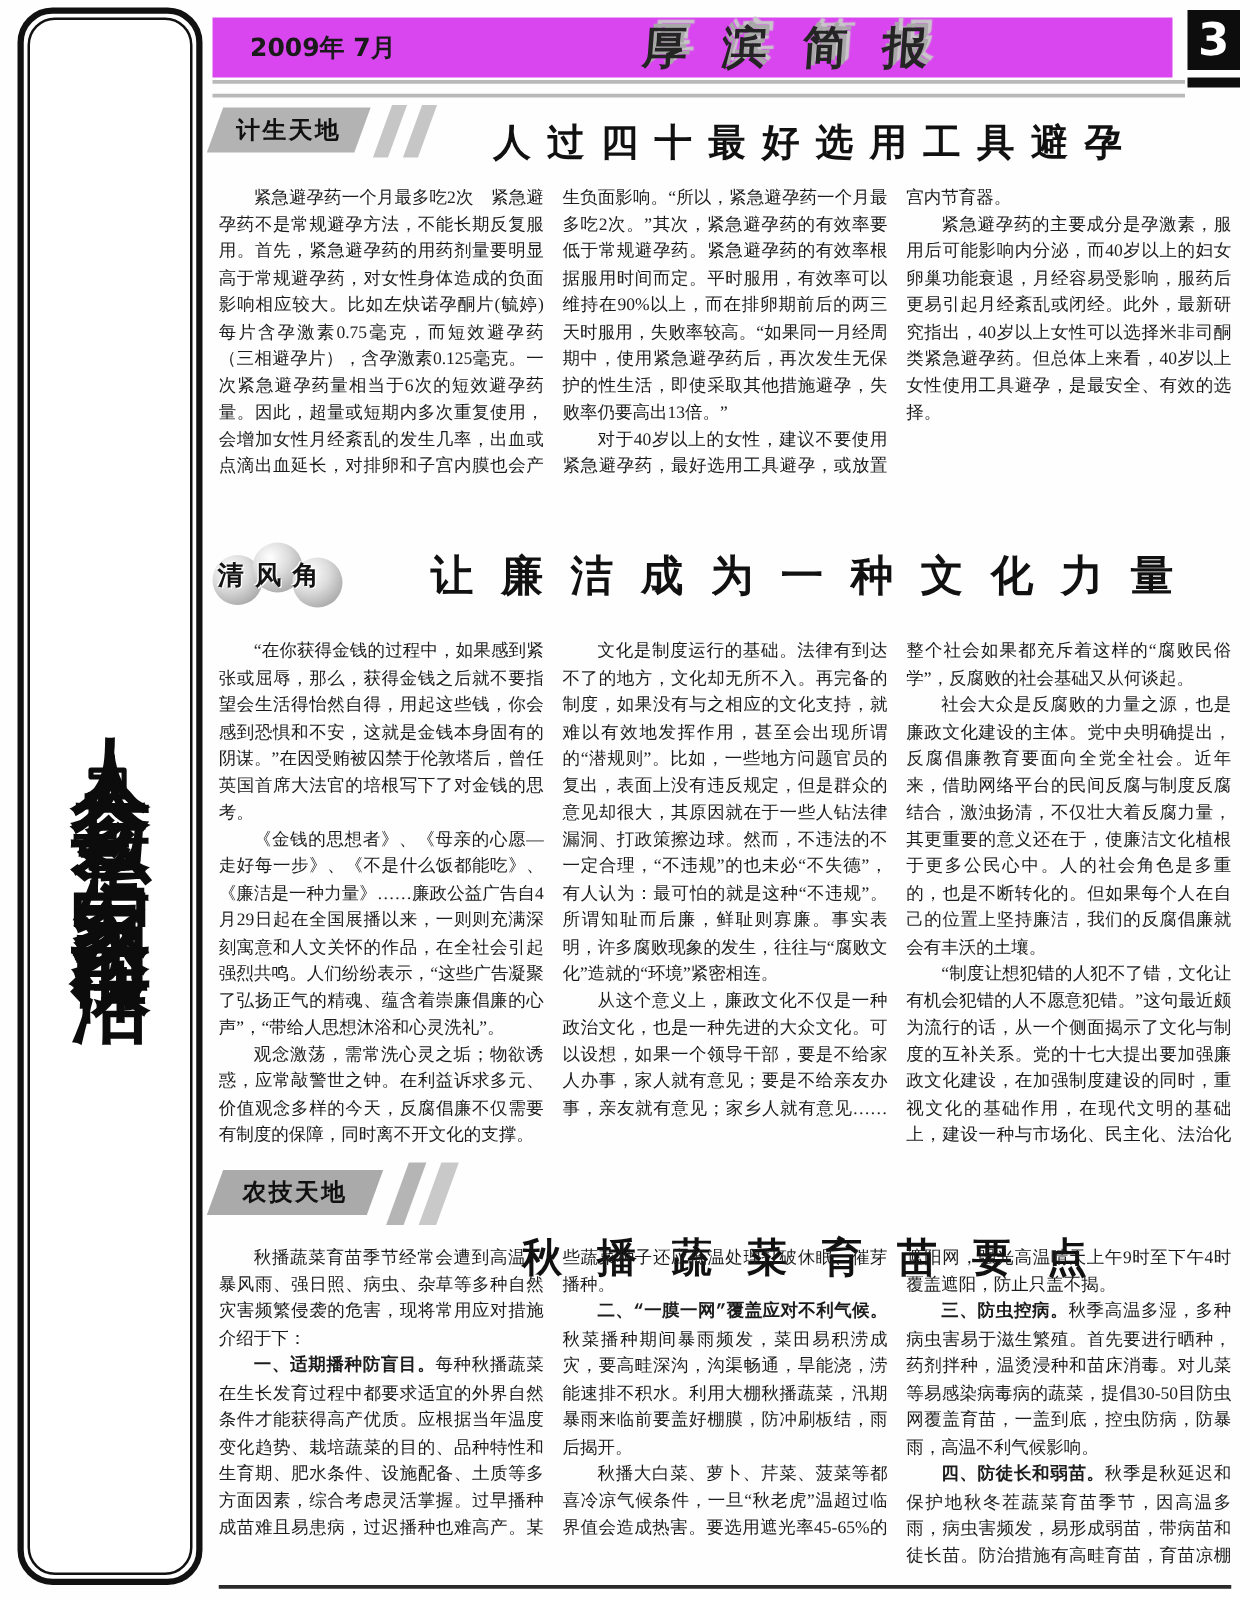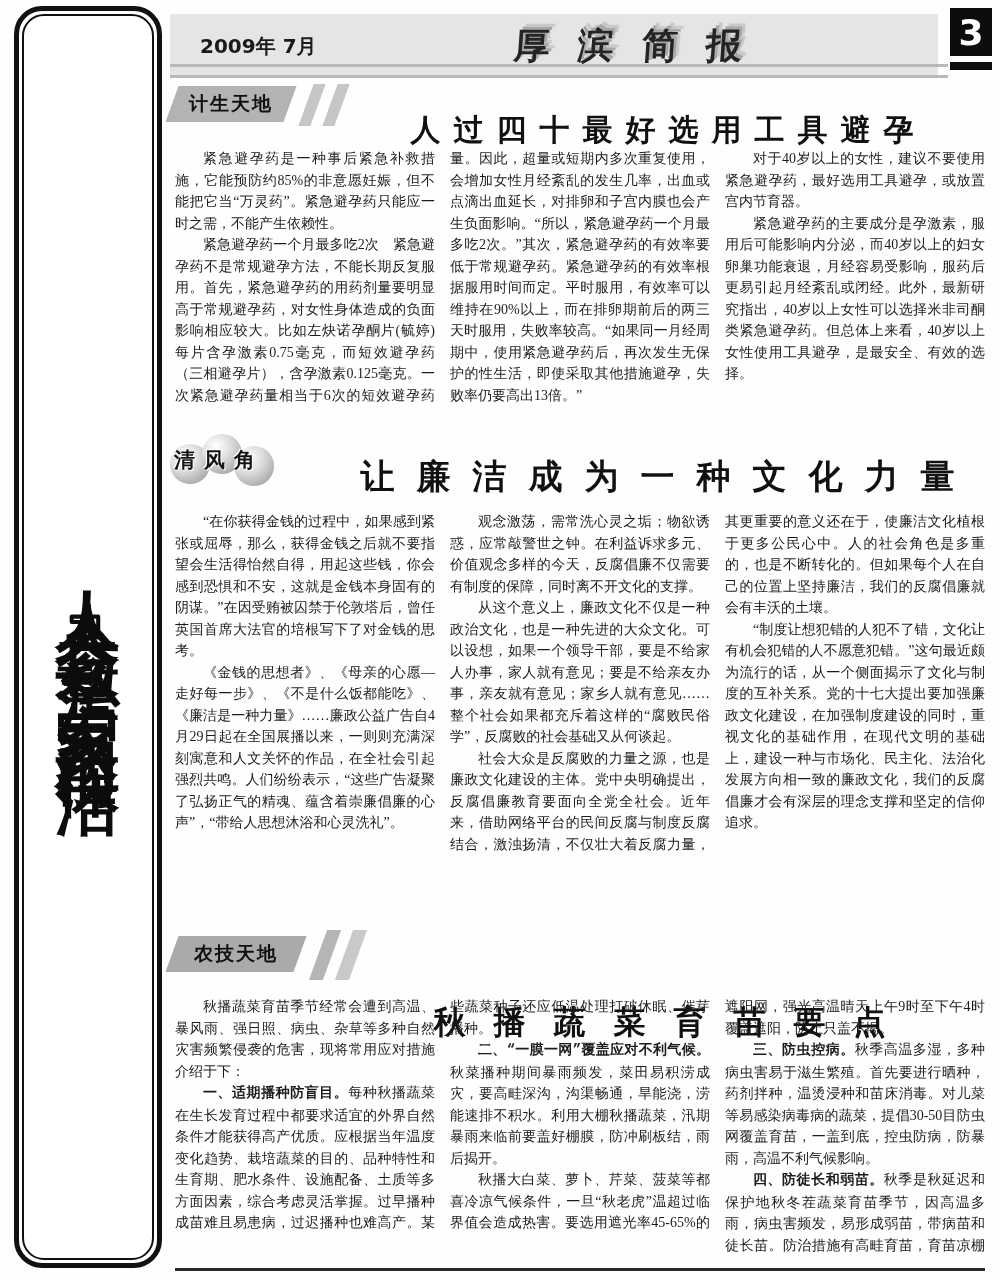--- a/index.html
+++ b/index.html
@@ -9,21 +9,21 @@
   
   .banner{position:absolute;left:14px;top:6px;width:138px;height:1252px;
           border:5px solid #111;border-radius:28px;background:#fff;}
   .banner-inner{position:absolute;left:3px;top:3px;right:3px;bottom:3px;
           border:2px solid #111;border-radius:22px;display:flex;align-items:center;justify-content:center;}
   .banner-text{writing-mode:vertical-rl;text-orientation:upright;
           font-family:"DejaVu Serif","Liberation Serif",serif;font-weight:bold;
           font-size:64px;letter-spacing:14px;line-height:120px;color:#0c0c0c;}
 
   
-  .header-bar{position:absolute;left:170px;top:14px;width:768px;height:64px;background:#e5e5e5;
+  .header-bar{position:absolute;left:170px;top:14px;width:768px;height:48px;background:#d946ef;
           display:flex;align-items:center;}
   .issue-date{font-family:"DejaVu Sans","Liberation Sans",sans-serif;font-weight:bold;
           font-size:20px;margin-left:30px;color:#1a1a1a;white-space:nowrap;}
   .masthead-title{flex:1;text-align:center;font-family:"DejaVu Serif","Liberation Serif",serif;
           font-weight:900;font-size:36px;letter-spacing:28px;color:#242424;
           text-shadow:3px -3px 0 #a8a8a8,6px -6px 1px #c8c8c8;transform:skewX(-4deg);
           margin-right:-28px;}
   .rule-double{position:absolute;left:170px;top:64px;width:778px;height:8px;
           border-top:3px solid #b9b9b9;border-bottom:3px solid #b9b9b9;}
   .page-num{position:absolute;left:950px;top:8px;width:42px;height:48px;background:#0d0d0d;
@@ -42,21 +42,21 @@
   .qfj .c{position:absolute;width:40px;height:40px;border-radius:50%;
           background:radial-gradient(circle at 35% 30%,#ffffff 0%,#dcdcdc 40%,#8f8f8f 100%);}
   .qfj .c1{left:0;top:16px;}
   .qfj .c2{left:32px;top:6px;}
   .qfj .c3{left:64px;top:18px;}
   .qfj-text{position:absolute;left:4px;top:18px;width:104px;
           font-family:"DejaVu Serif","Liberation Serif",serif;font-weight:700;font-size:21px;
           letter-spacing:9px;color:#141414;text-shadow:1px 1px 0 #fff,-1px -1px 0 #fff;}
 
   
-  .head{position:absolute;margin:16px;text-align:center;color:#111;font-weight:900;white-space:nowrap;}
+  .head{position:absolute;margin:0;text-align:center;color:#111;font-weight:900;white-space:nowrap;}
   .head.sans{font-family:"DejaVu Sans","Liberation Sans",sans-serif;}
   .head.serif{font-family:"DejaVu Serif","Liberation Serif",serif;}
   .h1{left:320px;width:665px;top:94px;font-size:30px;letter-spacing:13px;}
   .h2{left:320px;width:665px;top:438px;font-size:34px;letter-spacing:22px;}
   .h3{left:330px;width:655px;top:985px;font-size:32px;letter-spacing:28px;}
 
   
   .body{position:absolute;left:175px;width:810px;column-count:3;column-gap:15px;
           font-size:14px;line-height:21.5px;text-align:justify;color:#1c1c1c;overflow:hidden;}
   .body p{margin:0;text-indent:2em;}
@@ -89,39 +89,39 @@
   </header>
 
   <section>
     <div class="tag" style="left:172px;top:86px;width:118px;height:36px;">
       <span>计生天地</span>
     </div>
     <i class="stripe" style="left:306px;top:84px;width:12px;height:42px;"></i>
     <i class="stripe" style="left:330px;top:84px;width:12px;height:42px;"></i>
     <h1 class="head sans h1">人过四十最好选用工具避孕</h1>
     <div class="body b1">
-        <p>紧急避孕药是一种事后紧急补救措施，它能预防约85%的非意愿妊娠，但不能把它当“万灵药”。紧急避孕药只能应一时之需，不能产生依赖性。</p>
         <p>紧急避孕药一个月最多吃2次　紧急避孕药不是常规避孕方法，不能长期反复服用。首先，紧急避孕药的用药剂量要明显高于常规避孕药，对女性身体造成的负面影响相应较大。比如左炔诺孕酮片(毓婷)每片含孕激素0.75毫克，而短效避孕药（三相避孕片），含孕激素0.125毫克。一次紧急避孕药量相当于6次的短效避孕药量。因此，超量或短期内多次重复使用，会增加女性月经紊乱的发生几率，出血或点滴出血延长，对排卵和子宫内膜也会产生负面影响。“所以，紧急避孕药一个月最多吃2次。”其次，紧急避孕药的有效率要低于常规避孕药。紧急避孕药的有效率根据服用时间而定。平时服用，有效率可以维持在90%以上，而在排卵期前后的两三天时服用，失败率较高。“如果同一月经周期中，使用紧急避孕药后，再次发生无保护的性生活，即使采取其他措施避孕，失败率仍要高出13倍。”</p>
         <p>对于40岁以上的女性，建议不要使用紧急避孕药，最好选用工具避孕，或放置宫内节育器。</p>
         <p>紧急避孕药的主要成分是孕激素，服用后可能影响内分泌，而40岁以上的妇女卵巢功能衰退，月经容易受影响，服药后更易引起月经紊乱或闭经。此外，最新研究指出，40岁以上女性可以选择米非司酮类紧急避孕药。但总体上来看，40岁以上女性使用工具避孕，是最安全、有效的选择。</p>
       </div>
   </section>
 
   <section>
     <div class="qfj">
       <i class="c c1"></i>
       <i class="c c2"></i>
       <i class="c c3"></i>
       <span class="qfj-text">清风角</span>
     </div>
     <h1 class="head serif h2">让廉洁成为一种文化力量</h1>
     <div class="body b2">
         <p>“在你获得金钱的过程中，如果感到紧张或屈辱，那么，获得金钱之后就不要指望会生活得怡然自得，用起这些钱，你会感到恐惧和不安，这就是金钱本身固有的阴谋。”在因受贿被囚禁于伦敦塔后，曾任英国首席大法官的培根写下了对金钱的思考。</p>
         <p>《金钱的思想者》、《母亲的心愿—走好每一步》、《不是什么饭都能吃》、《廉洁是一种力量》……廉政公益广告自4月29日起在全国展播以来，一则则充满深刻寓意和人文关怀的作品，在全社会引起强烈共鸣。人们纷纷表示，“这些广告凝聚了弘扬正气的精魂、蕴含着崇廉倡廉的心声”，“带给人思想沐浴和心灵洗礼”。</p>
         <p>观念激荡，需常洗心灵之垢；物欲诱惑，应常敲警世之钟。在利益诉求多元、价值观念多样的今天，反腐倡廉不仅需要有制度的保障，同时离不开文化的支撑。</p>
+        <p>文化是制度运行的基础。法律有到达不了的地方，文化却无所不入。再完备的制度，如果没有与之相应的文化支持，就难以有效地发挥作用，甚至会出现所谓的“潜规则”。比如，一些地方问题官员的复出，表面上没有违反规定，但是群众的意见却很大，其原因就在于一些人钻法律漏洞、打政策擦边球。然而，不违法的不一定合理，“不违规”的也未必“不失德”，有人认为：最可怕的就是这种“不违规”。所谓知耻而后廉，鲜耻则寡廉。事实表明，许多腐败现象的发生，往往与“腐败文化”造就的“环境”紧密相连。</p>
         <p>从这个意义上，廉政文化不仅是一种政治文化，也是一种先进的大众文化。可以设想，如果一个领导干部，要是不给家人办事，家人就有意见；要是不给亲友办事，亲友就有意见；家乡人就有意见……整个社会如果都充斥着这样的“腐败民俗学”，反腐败的社会基础又从何谈起。</p>
         <p>社会大众是反腐败的力量之源，也是廉政文化建设的主体。党中央明确提出，反腐倡廉教育要面向全党全社会。近年来，借助网络平台的民间反腐与制度反腐结合，激浊扬清，不仅壮大着反腐力量，其更重要的意义还在于，使廉洁文化植根于更多公民心中。人的社会角色是多重的，也是不断转化的。但如果每个人在自己的位置上坚持廉洁，我们的反腐倡廉就会有丰沃的土壤。</p>
         <p>“制度让想犯错的人犯不了错，文化让有机会犯错的人不愿意犯错。”这句最近颇为流行的话，从一个侧面揭示了文化与制度的互补关系。党的十七大提出要加强廉政文化建设，在加强制度建设的同时，重视文化的基础作用，在现代文明的基础上，建设一种与市场化、民主化、法治化发展方向相一致的廉政文化，我们的反腐倡廉才会有深层的理念支撑和坚定的信仰追求。</p>
       </div>
   </section>
 
   <section>
     <div class="tag" style="left:172px;top:936px;width:128px;height:36px;background:#aaaaaa;">
       <span>农技天地</span>
     </div>

